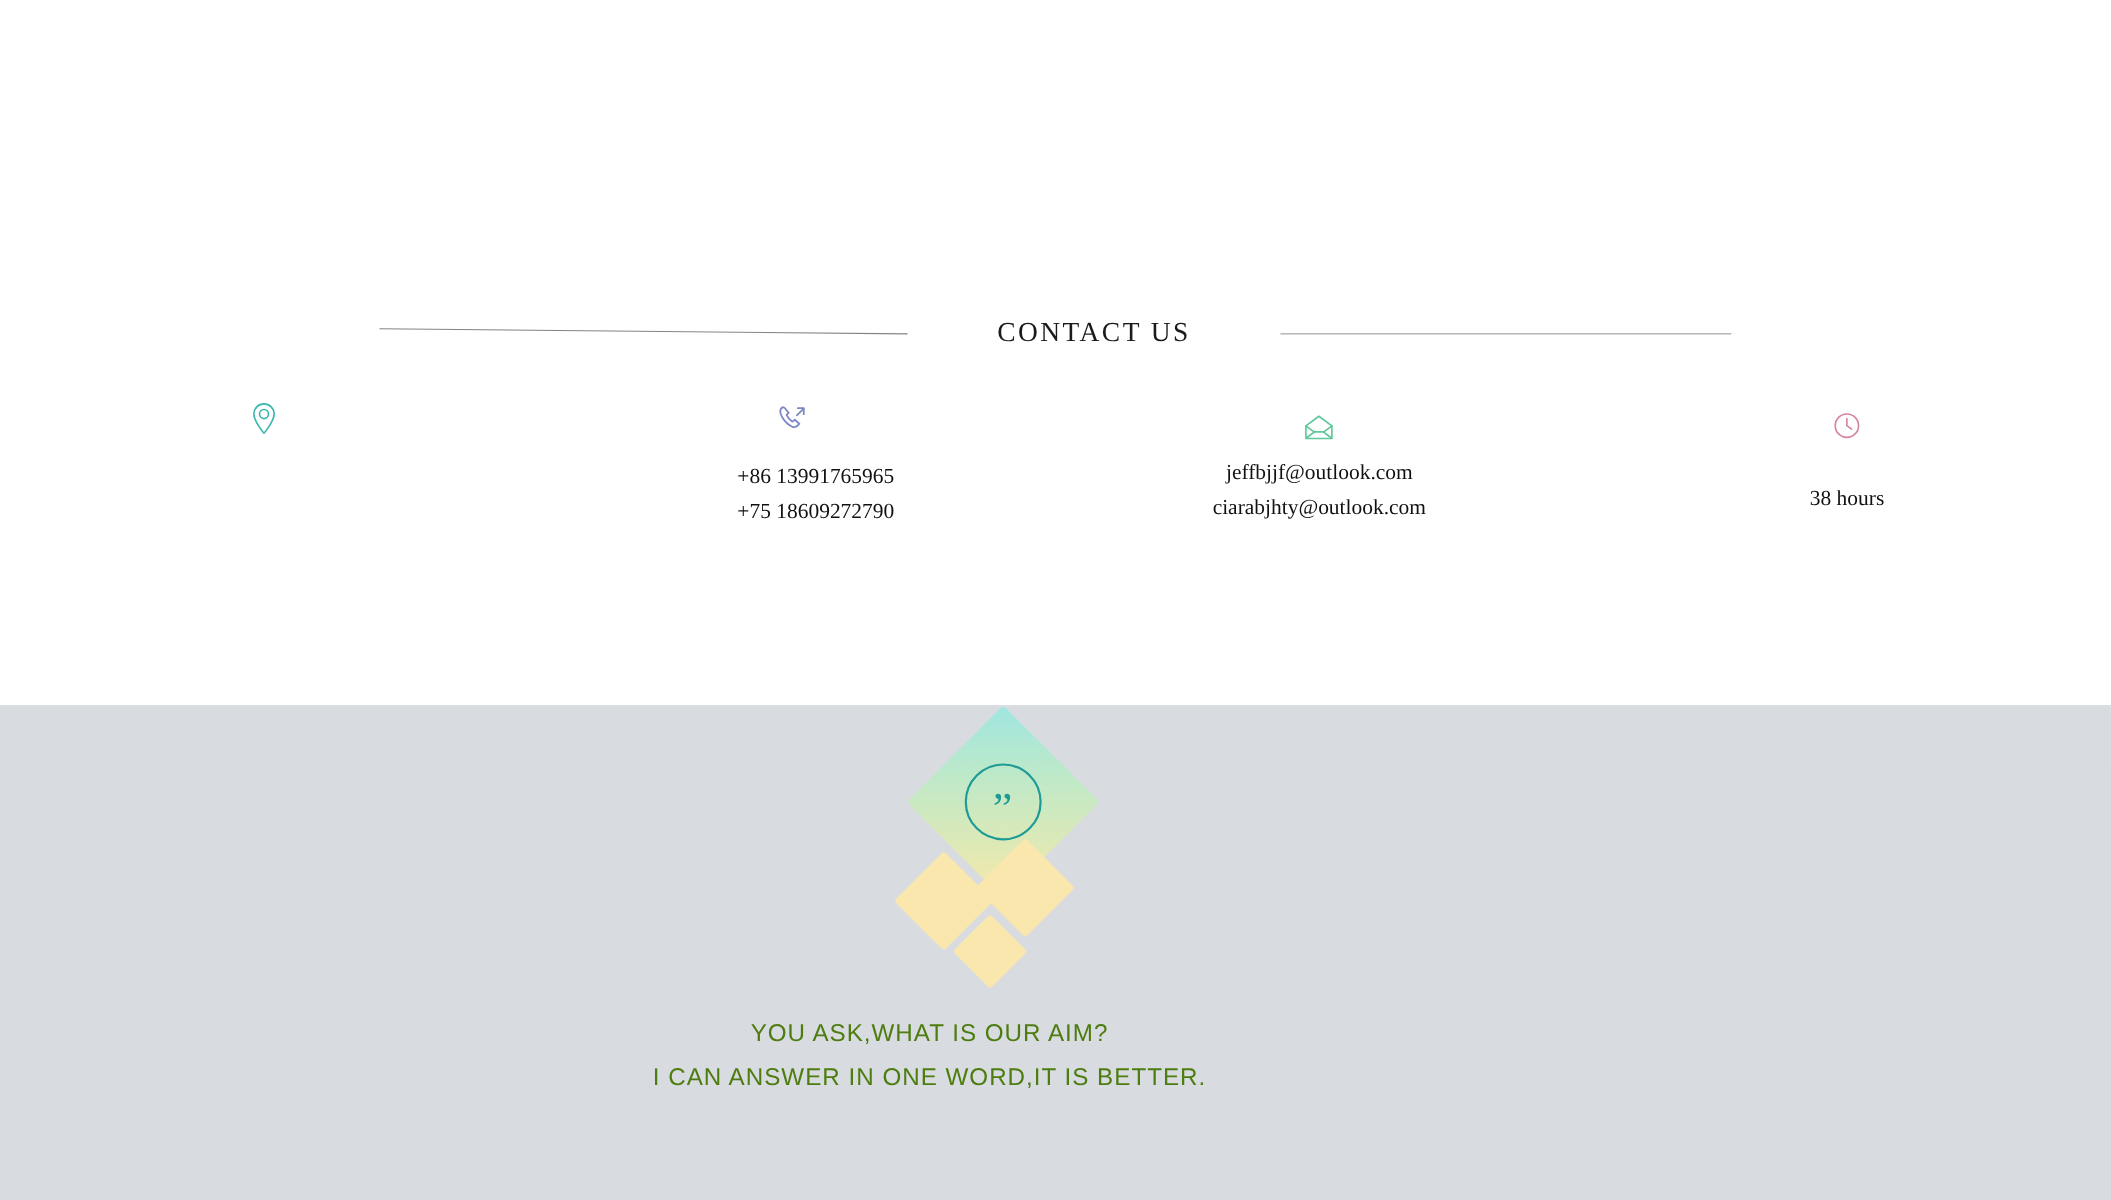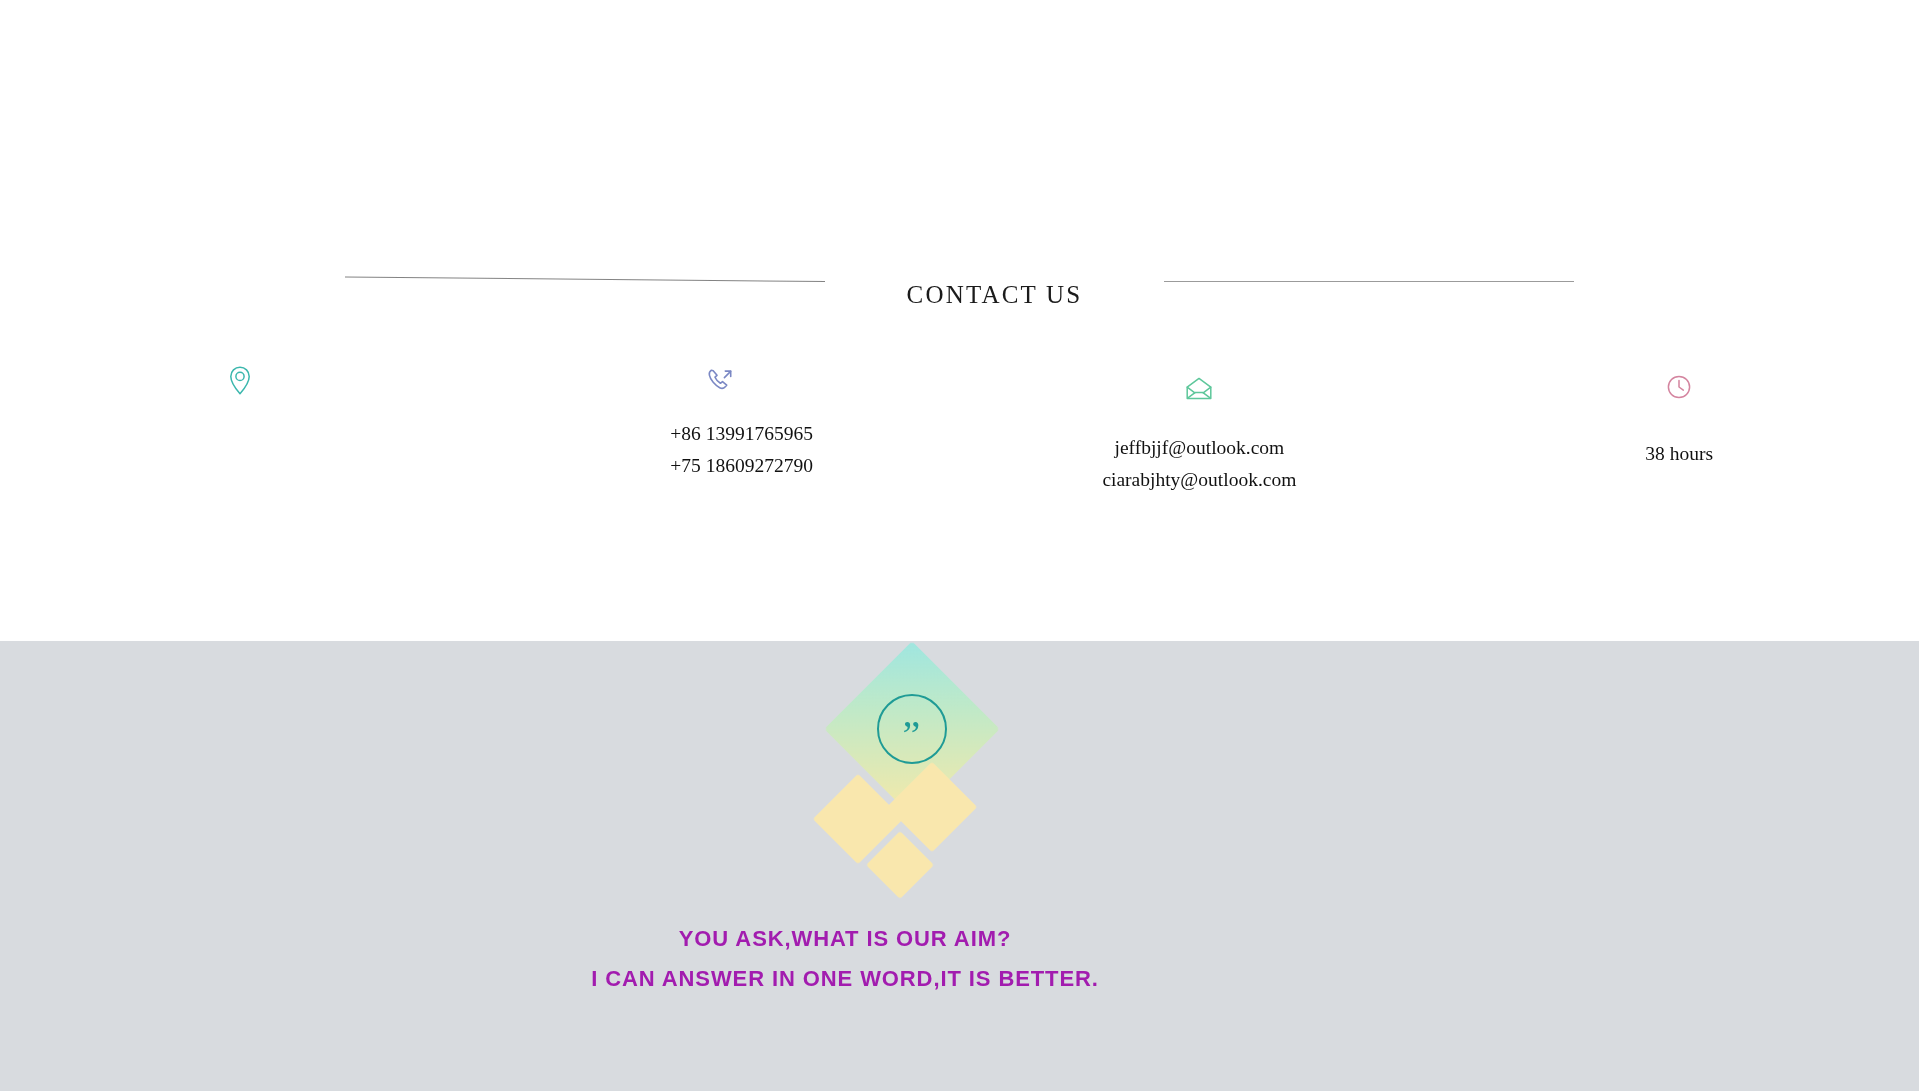--- a/index.html
+++ b/index.html
@@ -14,21 +14,21 @@
   #contact-section{
     position:absolute; left:0; top:0;
     width:1919px; height:641px;
     background:#ffffff;
   }
 
   
   #contact-heading-row{
     position:absolute; left:0; top:281px;
     width:1919px; height:44px;
-    display:flex; align-items:flex-start; justify-content:center;gap:44px;
+    display:flex; align-items:center; justify-content:center;gap:44px;
   }
   .rule-left{
     width:480px; height:1px;
     background:#6d6d6d;
     transform: rotate(0.55deg);
     transform-origin:right center;
     margin-right:38px;
     opacity:.85;
   }
   .rule-right{
@@ -65,21 +65,21 @@
     font-size:19.5px;
     color:#111111;
     line-height:32px;
   }
   .contact-lines div{ white-space:nowrap; }
 
   
   #col-address .contact-lines{ margin-top:17px; }
   #col-phone   .contact-lines{ margin-top:14px;margin-left:44px; }
   #col-email   .contact-icon{ margin-top:8px; }
-  #col-email   .contact-lines{ margin-top:20px; }
+  #col-email   .contact-lines{ margin-top:2px; }
   #col-hours   .contact-icon{ margin-top:6px; }
   #col-hours   .contact-lines{ margin-top:28px; }
 
   
   #tagline-section{
     position:absolute; left:0; top:641px;
     width:1919px; height:450px;
     background:#d8dbdf;
   }
 
@@ -137,23 +137,22 @@
     filter:blur(0.5px);
   }
 
   #tagline-text{
     position:absolute; left:0; top:278px;
     width:1690px;
     text-align:center;
     font-family:"Liberation Sans", sans-serif;
     font-size:22px;
     letter-spacing:0.9px;
-    color:#a21caf;
+    color:#4d7c0f;
     line-height:40px;
-    font-weight:bold;
   }
   #tagline-text div{ white-space:nowrap; }
 </style>
 </head>
 <body>
 
 <div id="contact-section">
 
   <div id="contact-heading-row">
     <span class="rule-left"></span>

